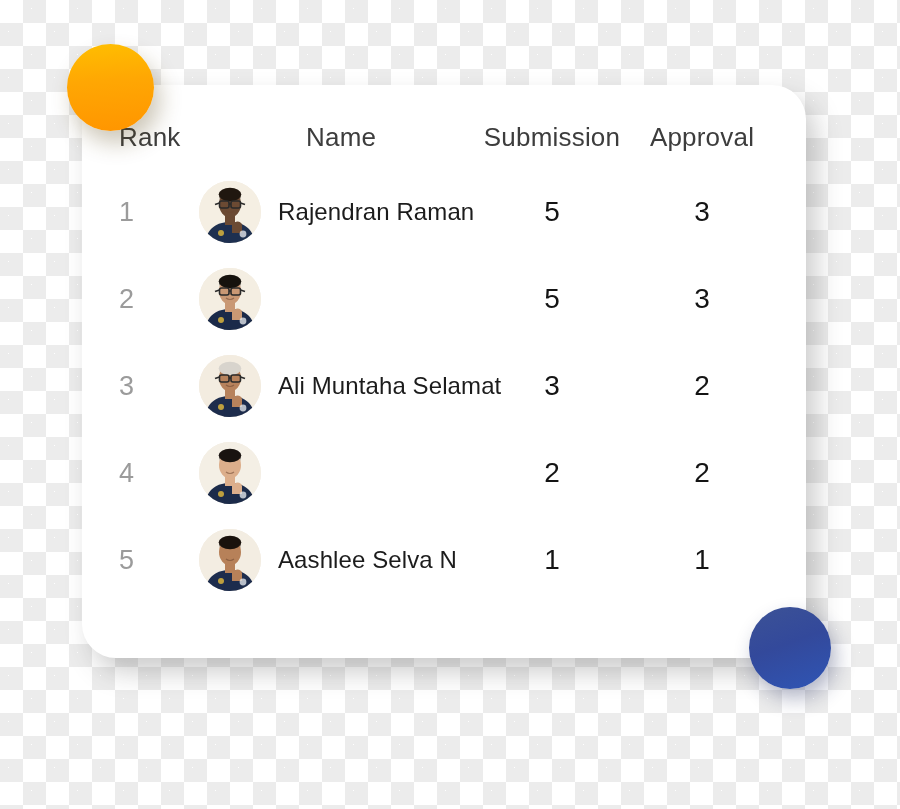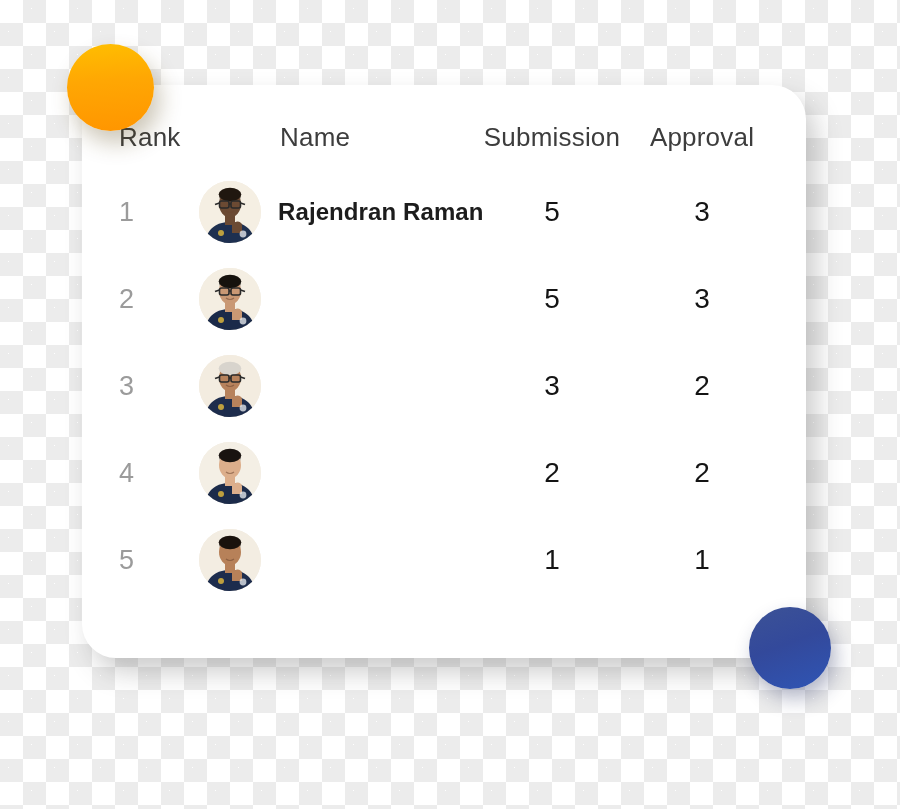--- a/index.html
+++ b/index.html
@@ -79,21 +79,21 @@
     position: absolute;
     top: 52px;
     transform: translateY(-50%);
     font-size: 26px;
     font-weight: 400;
     color: #3d3d3d;
     letter-spacing: 0.2px;
     white-space: nowrap;
   }
   .h-rank       { left: 37px; }
-  .h-name       { left: 198px; }
+  .h-name       { left: 224px; }
   .h-submission { left: 380px; width: 180px; text-align: center; }
   .h-approval   { left: 530px; width: 180px; text-align: center; }
 
   
   .row {
     position: absolute;
     left: 0;
     width: 100%;
     height: 87px;
   }
@@ -105,21 +105,21 @@
   .rank-value {
     left: 37px;
     font-size: 27px;
     color: #9b9b9b;
     font-weight: 400;
   }
   .name-value {
     left: 196px;
     font-size: 24px;
     color: #1c1c1c;
-    font-weight: 700;
+    font-weight: 400;
     white-space: nowrap;
     letter-spacing: 0.1px;
   }
   .submission-value {
     left: 380px;
     width: 180px;
     text-align: center;
     font-size: 28px;
     color: #141414;
     font-weight: 400;
@@ -238,20 +238,21 @@
          <line x1="20.5" y1="22" x2="16" y2="23.5"></line>
          <line x1="41.5" y1="22" x2="46" y2="23.5"></line>
        </g>
     <path d="M27 30 q4 3 8 0" stroke="#6b4530" stroke-width="1.2" fill="none" opacity="0.55"></path>
     <path d="M33 44 C36 40 41 39 43 44 L43 52 L33 52 Z" fill="#b7825c"></path>
     <path d="M25 62 L27 46 L31 46 L31 62 Z" fill="#1d2c4c" opacity="0.9"></path>
     <circle cx="22" cy="52" r="3" fill="#d9b43c" opacity="0.85"></circle>
     <circle cx="44" cy="53" r="3.4" fill="#e0e3e8" opacity="0.8"></circle>
   </svg>
             </div>
+            <div class="cell name-value">Ali Muntaha Selamat</div>
             <div class="cell submission-value">3</div>
             <div class="cell approval-value">2</div>
           </div>
           <div class="row" style="top: 345px;">
             <div class="cell rank-value">4</div>
             <div class="avatar">
   <svg viewBox="0 0 62 62" xmlns="http://www.w3.org/2000/svg">
     <rect width="62" height="62" fill="#f4efe5"></rect>
     <path d="M6 62 C8 47 18 41 31 41 C44 41 54 47 56 62 Z" fill="#1c2b4a"></path>
     <path d="M26 33 L26 44 L36 44 L36 33 Z" fill="#dcae8b"></path>
@@ -280,20 +281,21 @@
     <path d="M20 19 C20.5 9 41.5 9 42 19 C42 14 38 8.5 31 8.5 C24 8.5 20 14 20 19 Z" fill="#1a120c"></path>
     <ellipse cx="31" cy="13.5" rx="11.3" ry="6.8" fill="#1a120c"></ellipse>
 
     <path d="M27 30 q4 3 8 0" stroke="#6b4530" stroke-width="1.2" fill="none" opacity="0.55"></path>
     <path d="M33 44 C36 40 41 39 43 44 L43 52 L33 52 Z" fill="#b78159"></path>
     <path d="M25 62 L27 46 L31 46 L31 62 Z" fill="#1d2c4d" opacity="0.9"></path>
     <circle cx="22" cy="52" r="3" fill="#d9b43c" opacity="0.85"></circle>
     <circle cx="44" cy="53" r="3.4" fill="#e0e3e8" opacity="0.8"></circle>
   </svg>
             </div>
+            <div class="cell name-value">Aashlee Selva N</div>
             <div class="cell submission-value">1</div>
             <div class="cell approval-value">1</div>
           </div>
         </div>
 
     </div>
   </div>
 
 </div>
 

